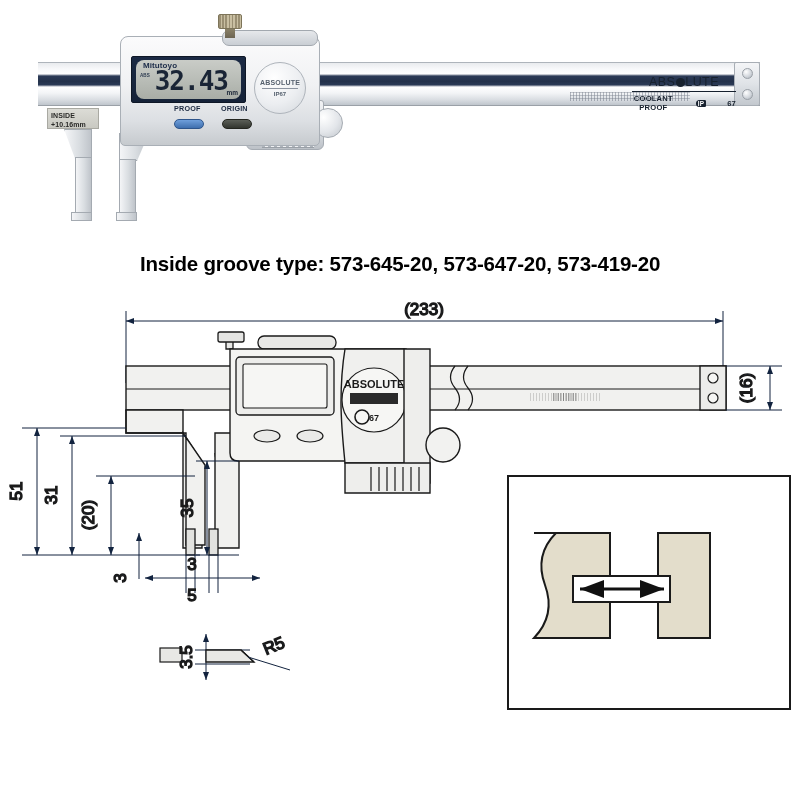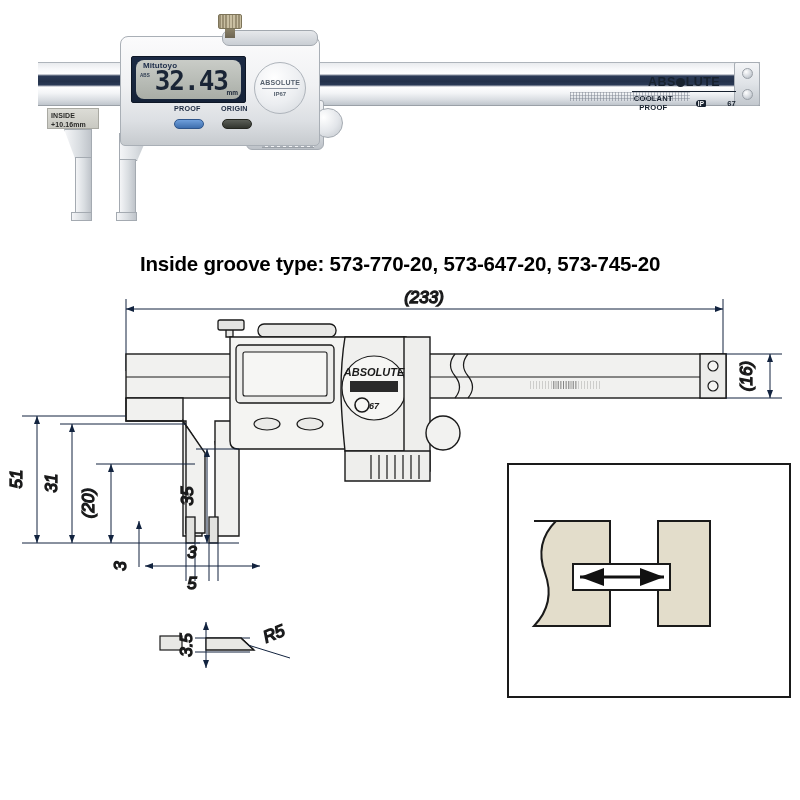--- a/index.html
+++ b/index.html
@@ -39,21 +39,21 @@
 
   .beam-grain {
     position: absolute; left: 570px; top: 92px; width: 120px; height: 9px;
     background:
       repeating-linear-gradient(to right, rgba(40,50,70,.55) 0 1px, transparent 1px 3px),
       repeating-linear-gradient(to bottom, rgba(40,50,70,.45) 0 1px, transparent 1px 3px);
     opacity: .55;
   }
 
   .brand-block { position: absolute; left: 632px; top: 76px; width: 104px; text-align: center; color: #17212e; }
-  .brand-abs { font-size: 12.5px; font-weight: bold; letter-spacing: .4px; line-height: 1; }
+  .brand-abs { font-size: 12.5px; font-weight: normal; letter-spacing: .4px; line-height: 1; }
   .brand-abs .o { display:inline-block; width:9px; height:9px; border-radius:50%; background:#17212e; vertical-align:-1px; margin:0 .5px;}
   .brand-rule { height: 1px; background: #17212e; margin: 2.5px 0 2px; }
   .brand-cp { font-size: 7.6px; font-weight: bold; letter-spacing: .2px; display:flex; align-items:center; justify-content:center; gap:21px;}
   .ip-badge { display:inline-block; background:#17212e; color:#fff; font-size:6.4px; padding:0 2px; border-radius:6px 2px 2px 6px; font-weight:bold;}
 
   .inside-tag {
     position: absolute; left: 47px; top: 108px; width: 52px; height: 21px;
     background: linear-gradient(to bottom,#dcdcd6,#c9c9c2);
     border: 1px solid #a9a9a2;
     font-size: 7px; font-weight: bold; color: #2a2a28;
@@ -139,21 +139,21 @@
   .jaw-r-tip { left:116px; top:212px; width:21px; height:9px; }
 
   
   .title {
     position:absolute; left:0; top:252px; width:800px; text-align:center;
     font-size:20.5px; font-weight:bold; color:#000; letter-spacing:-.2px;
     font-family:"Liberation Sans", sans-serif;
   }
 
   
-  .tech { position:absolute; left:0; top:281px; width:642px; height:430px;font-style:italic; }
+  .tech { position:absolute; left:0; top:293px; width:642px; height:430px; }
   .tech svg { display:block; }
 
   .dimtxt { font-family:"Liberation Sans", sans-serif; font-size:17px; fill:#12233f; }
   .logotxt { font-family:"Liberation Sans", sans-serif; font-weight:bold; fill:#1a1a1a; }
 </style>
 </head>
 <body>
 
 <div id="page">
 
@@ -212,21 +212,21 @@
     <div class="hw-btn origin"></div>
     <div class="hw-btn offset"></div>
 
     <div class="abs-disc">
       <div class="t1">ABSOLUTE</div>
       <div class="t2"></div>
       <div class="t3">IP67</div>
     </div>
   </div>
 
-  <div class="title">Inside groove type: 573-770-20, 573-647-20, 573-745-20</div>
+  <div class="title">Inside groove type: 573-645-20, 573-647-20, 573-419-20</div>
 
   <div class="tech">
   <svg width="800" height="430" viewBox="0 0 800 430" xmlns="http://www.w3.org/2000/svg">
     <defs>
       <marker id="ar" markerWidth="9" markerHeight="9" refX="8" refY="3" orient="auto">
         <path d="M0,0 L8,3 L0,6 z" fill="#12233f"></path>
       </marker>
       <marker id="arS" markerWidth="9" markerHeight="9" refX="0" refY="3" orient="auto">
         <path d="M8,0 L0,3 L8,6 z" fill="#12233f"></path>
       </marker>

